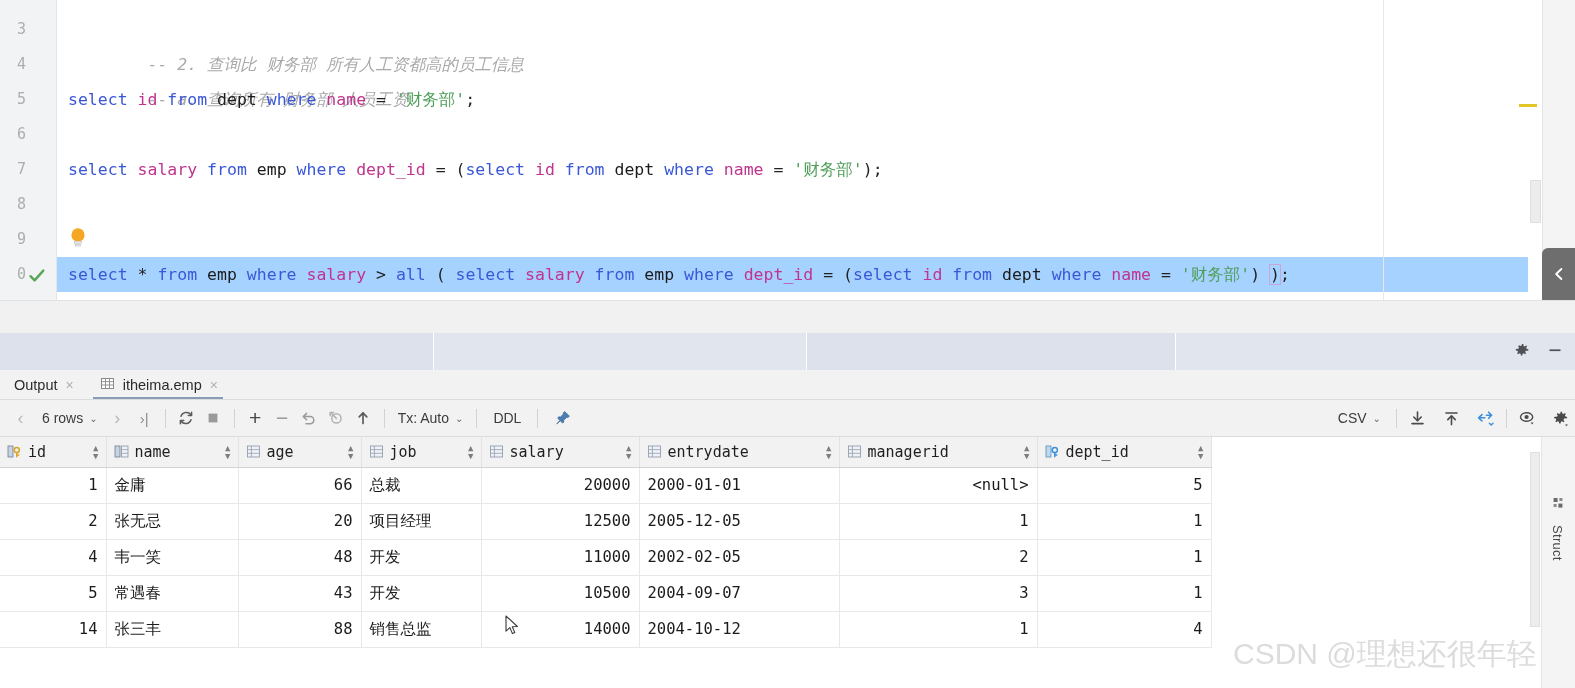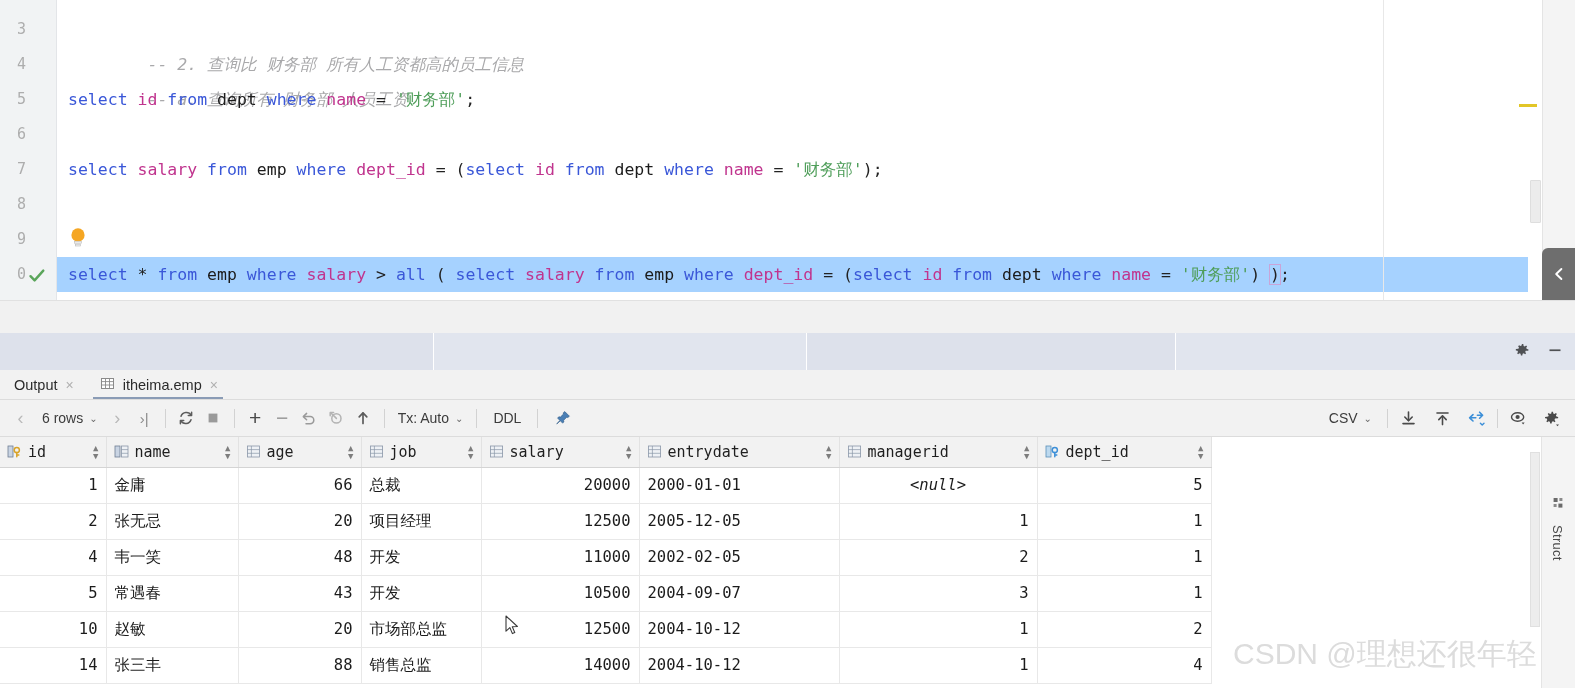--- a/index.html
+++ b/index.html
@@ -122,21 +122,21 @@
     display: flex; align-items: center;
   }
   .rt-group { display: flex; align-items: center; height: 37px; }
   .rt-btn {
     display: flex; align-items: center; justify-content: center;
     min-width: 27px; height: 37px; color: #5c5c5c; font-size: 15px;
   }
   .rt-sep { width: 1px; height: 19px; background: #d2d2d2; margin: 0 7px; }
   .rt-text { font-size: 14px; color: #3c3c3c; padding: 0 3px; }
   .rt-caret { color: #6a6a6a; font-size: 10px; margin-left: 3px; }
-  .rt-right { margin-left: auto; display: flex; align-items: center; padding-right: 9px; }
+  .rt-right { margin-left: auto; display: flex; align-items: center; }
 
   
   .grid {
     position: absolute; left: 0; top: 437px; width: 1541px; height: 251px;
     background: #ffffff; overflow: hidden;
   }
   table.dg { border-collapse: collapse; table-layout: fixed; width: 1211px; }
   table.dg th {
     height: 30px; background: #f2f2f2;
     border-bottom: 1px solid #d4d4d4; border-right: 1px solid #e2e2e2;
@@ -149,21 +149,21 @@
   .sortarrow { color: #7d7d7d; font-size: 9px; line-height: 8px; letter-spacing: 0; }
   table.dg td {
     height: 36px; border-bottom: 1px solid #e8e8e8; border-right: 1px solid #e8e8e8;
     font-size: 15.5px; color: #1b1b1b;
     font-family: "DejaVu Sans Mono", monospace;
     padding: 0 8px; vertical-align: middle;
   }
   td.rownum { color: #1b1b1b; text-align: right; border-right: 1px solid #e8e8e8; }
   td.num { text-align: right; }
   td.txt { text-align: left; font-family: "Liberation Sans", sans-serif; font-size: 15.5px; }
-  td.nullv { text-align: center; color: #9a9a9a; font-style: italic; }
+  td.nullv { text-align: right; color: #9a9a9a; }
 
   
   .colicon { display: inline-block; width: 15px; height: 15px; flex: none; }
 
   
   .grid-vscroll {
     position: absolute; right: 34px; top: 437px; width: 13px; height: 251px;
     background: #ffffff;
   }
   .grid-vthumb {
@@ -547,30 +547,20 @@
           <td class="rownum">5</td>
           <td class="txt">常遇春</td>
           <td class="num">43</td>
           <td class="txt">开发</td>
           <td class="num">10500</td>
           <td class="txt">2004-09-07</td>
           <td class="num">3</td>
           <td class="num">1</td>
         </tr>
         <tr>
-          <td class="rownum">10</td>
-          <td class="txt">赵敏</td>
-          <td class="num">20</td>
-          <td class="txt">市场部总监</td>
-          <td class="num">12500</td>
-          <td class="txt">2004-10-12</td>
-          <td class="num">1</td>
-          <td class="num">2</td>
-        </tr>
-        <tr>
           <td class="rownum">14</td>
           <td class="txt">张三丰</td>
           <td class="num">88</td>
           <td class="txt">销售总监</td>
           <td class="num">14000</td>
           <td class="txt">2004-10-12</td>
           <td class="num">1</td>
           <td class="num">4</td>
         </tr>
       </tbody>

